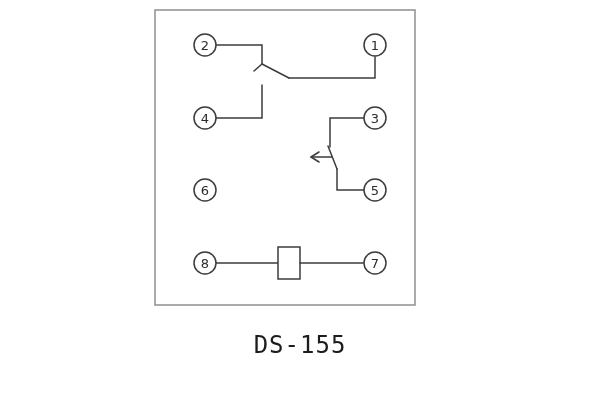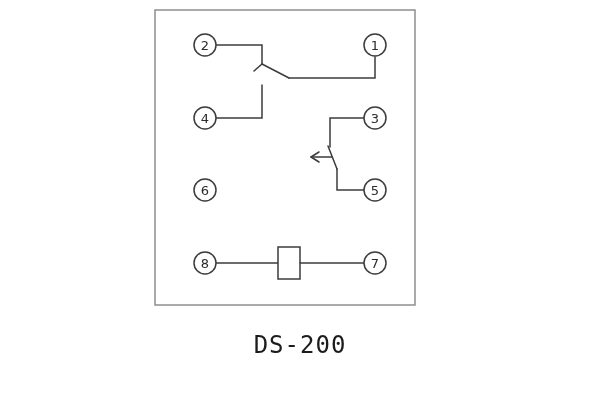--- a/index.html
+++ b/index.html
@@ -93,15 +93,15 @@
       </g>
 
       <g>
         <circle cx="375" cy="263" r="11" fill="#ffffff" stroke="#3c3c3c" stroke-width="1.5"></circle>
         <text x="375" y="267.5" text-anchor="middle">7</text>
       </g>
 
     </g>
   </svg>
 
-  <div class="caption">DS-200</div>
+  <div class="caption">DS-155</div>
 
 </div>
 
 </body></html>

